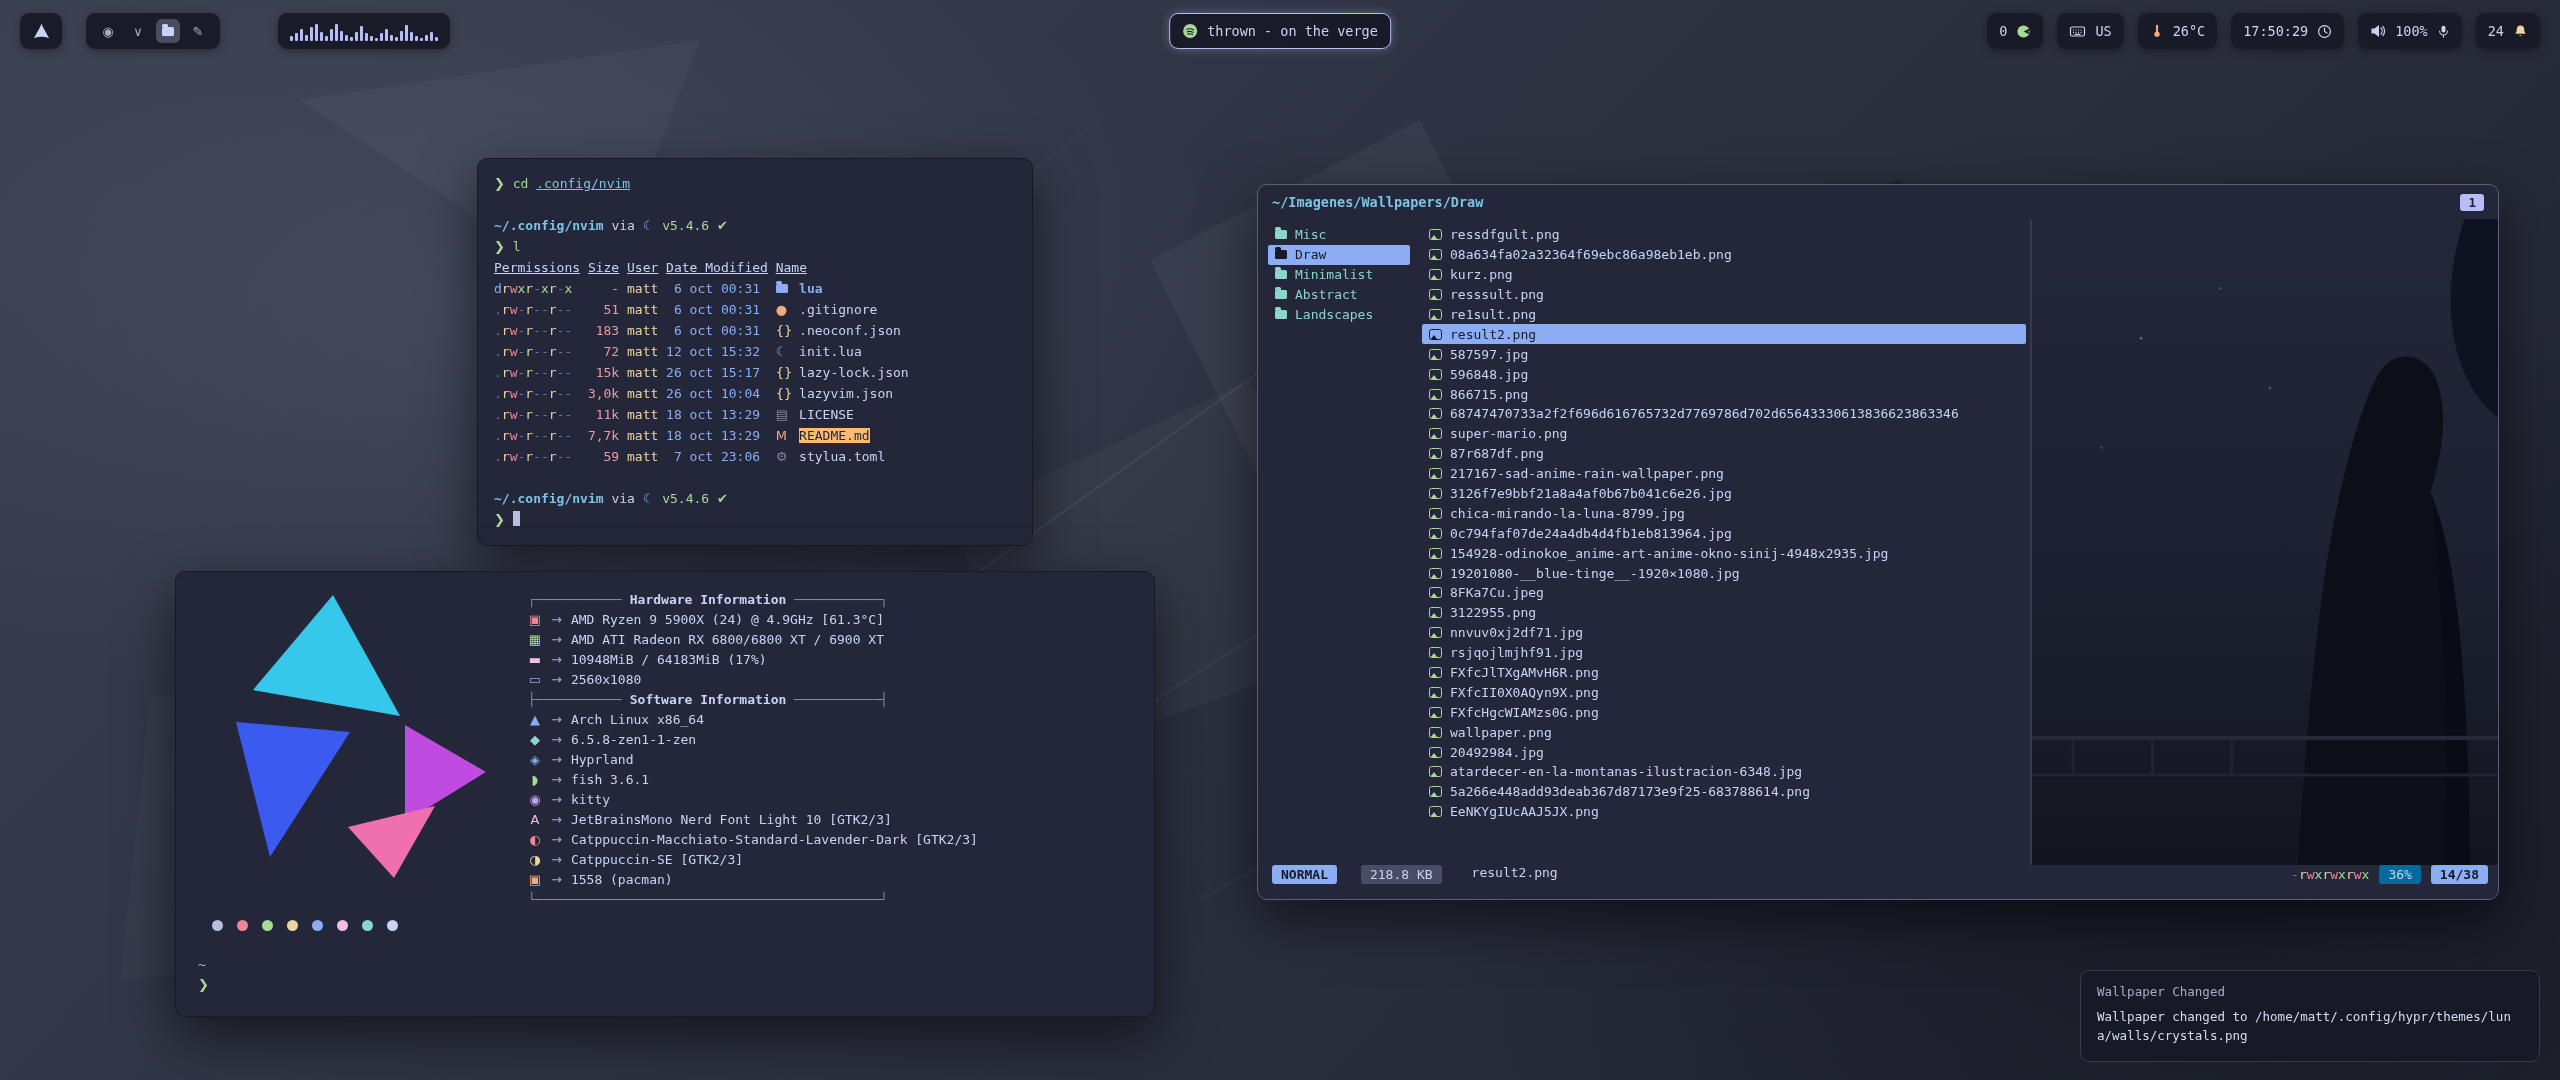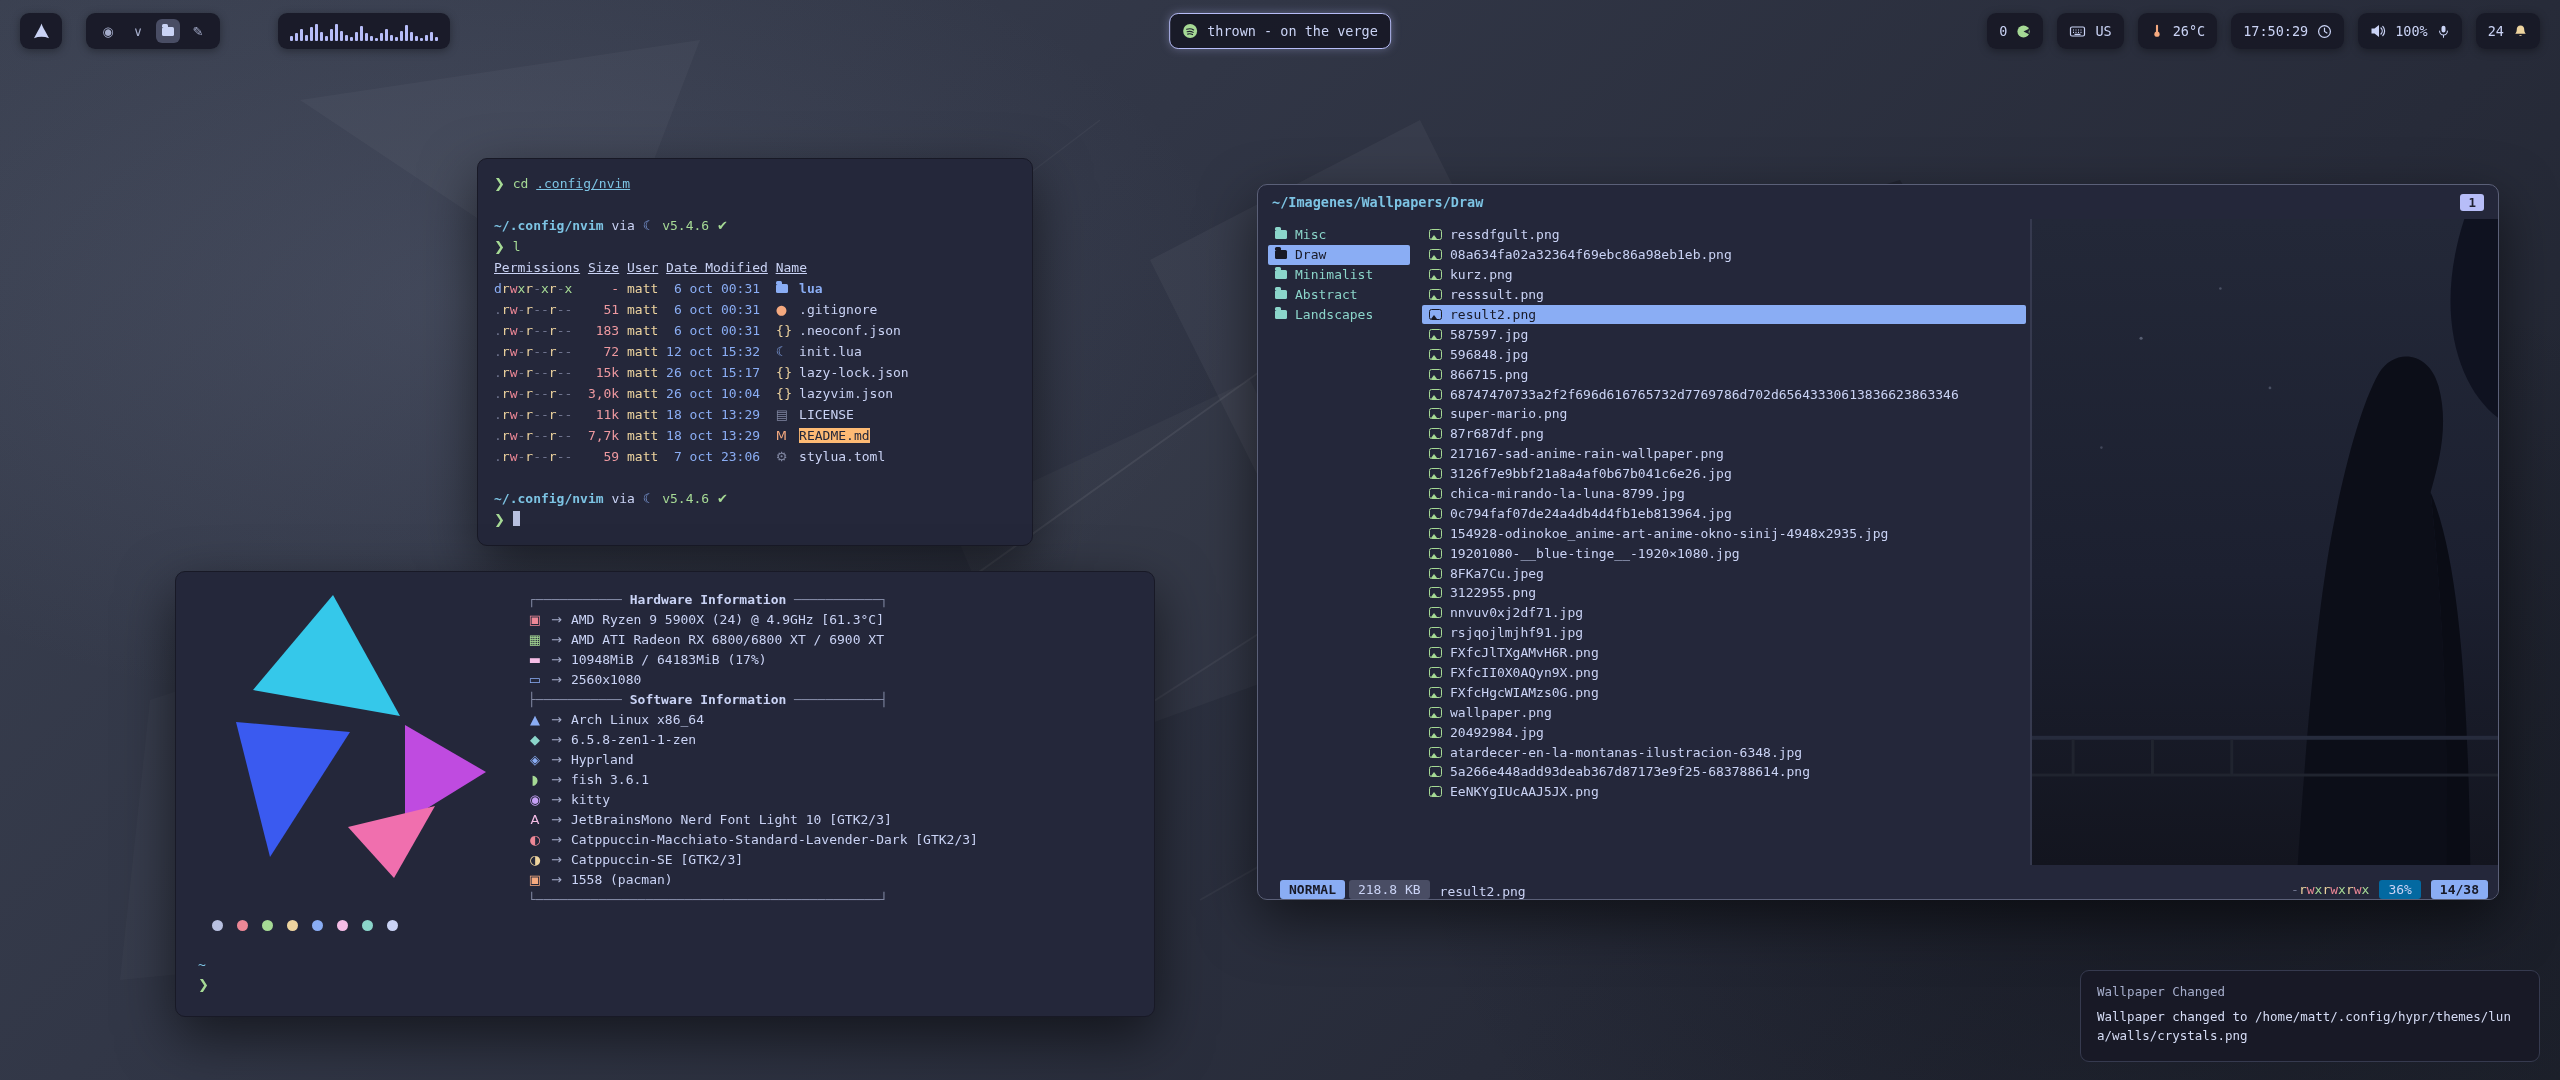--- a/index.html
+++ b/index.html
@@ -83,21 +83,21 @@
   .fm-side{width:158px;flex:none;padding:6px 6px 0 10px}
   .fm-list{width:614px;flex:none;padding:6px 4px 0 6px}
   .fm-divider{width:2px;background:#363a4f;flex:none}
   .fm-preview{flex:1;overflow:hidden}
   .fm-preview svg{width:100%;height:100%;display:block}
   .fm-row{height:19.9px;display:flex;align-items:center;gap:8px;font-size:13px;padding:0 7px;border-radius:2px;white-space:pre;overflow:hidden}
   .fm-row.selected{background:#8aadf4;color:#181926}
   .fm-row.selected .icon-img{--c:#181926}
   .side-row{color:#8bd5ca}
   .side-row.selected{background:#8aadf4;color:#181926}
-  .fm-status{position:absolute;bottom:0;left:12px;right:0;height:34px;display:flex;align-items:flex-end;gap:4px;padding:0 10px;font-size:13px;background:#24273a;border-radius:0 0 9px 9px}
+  .fm-status{position:absolute;bottom:0;left:4px;right:0;height:34px;display:flex;align-items:flex-start;gap:24px;padding:0 10px;font-size:13px;background:#24273a;border-radius:0 0 9px 9px}
   .badge{border-radius:3px;padding:2px 9px}
   .badge.mode{background:#8aadf4;color:#181926;font-weight:bold}
   .badge.size{background:#494d64;color:#cad3f5}
   .status-file{margin-left:6px}
   .status-right{margin-left:auto;display:flex;align-items:center;gap:10px}
   .badge.pct{background:#0369a1;color:#cad3f5}
   .badge.pos{background:#8aadf4;color:#181926;font-weight:bold}
 
   
   .notif{position:absolute;left:2080px;top:970px;width:460px;height:92px;background:#181926;border:1px solid #363a4f;border-radius:9px;padding:13px 16px;z-index:5}
@@ -396,20 +396,21 @@
         <div class="fm-row side-row selected"><span class="css-folder"></span><span>Draw</span></div>
         <div class="fm-row side-row"><span class="css-folder"></span><span>Minimalist</span></div>
         <div class="fm-row side-row"><span class="css-folder"></span><span>Abstract</span></div>
         <div class="fm-row side-row"><span class="css-folder"></span><span>Landscapes</span></div>
       </div>
     <div class="fm-list" id="fm-list">
         <div class="fm-row"><span class="icon-img"></span><span>ressdfgult.png</span></div>
         <div class="fm-row"><span class="icon-img"></span><span>08a634fa02a32364f69ebc86a98eb1eb.png</span></div>
         <div class="fm-row"><span class="icon-img"></span><span>kurz.png</span></div>
         <div class="fm-row"><span class="icon-img"></span><span>resssult.png</span></div>
+        <div class="fm-row"><span class="icon-img"></span><span>re1sult.png</span></div>
         <div class="fm-row selected"><span class="icon-img"></span><span>result2.png</span></div>
         <div class="fm-row"><span class="icon-img"></span><span>587597.jpg</span></div>
         <div class="fm-row"><span class="icon-img"></span><span>596848.jpg</span></div>
         <div class="fm-row"><span class="icon-img"></span><span>866715.png</span></div>
         <div class="fm-row"><span class="icon-img"></span><span>68747470733a2f2f696d616765732d7769786d702d65643330613836623863346</span></div>
         <div class="fm-row"><span class="icon-img"></span><span>super-mario.png</span></div>
         <div class="fm-row"><span class="icon-img"></span><span>87r687df.png</span></div>
         <div class="fm-row"><span class="icon-img"></span><span>217167-sad-anime-rain-wallpaper.png</span></div>
         <div class="fm-row"><span class="icon-img"></span><span>3126f7e9bbf21a8a4af0b67b041c6e26.jpg</span></div>
         <div class="fm-row"><span class="icon-img"></span><span>chica-mirando-la-luna-8799.jpg</span></div>

